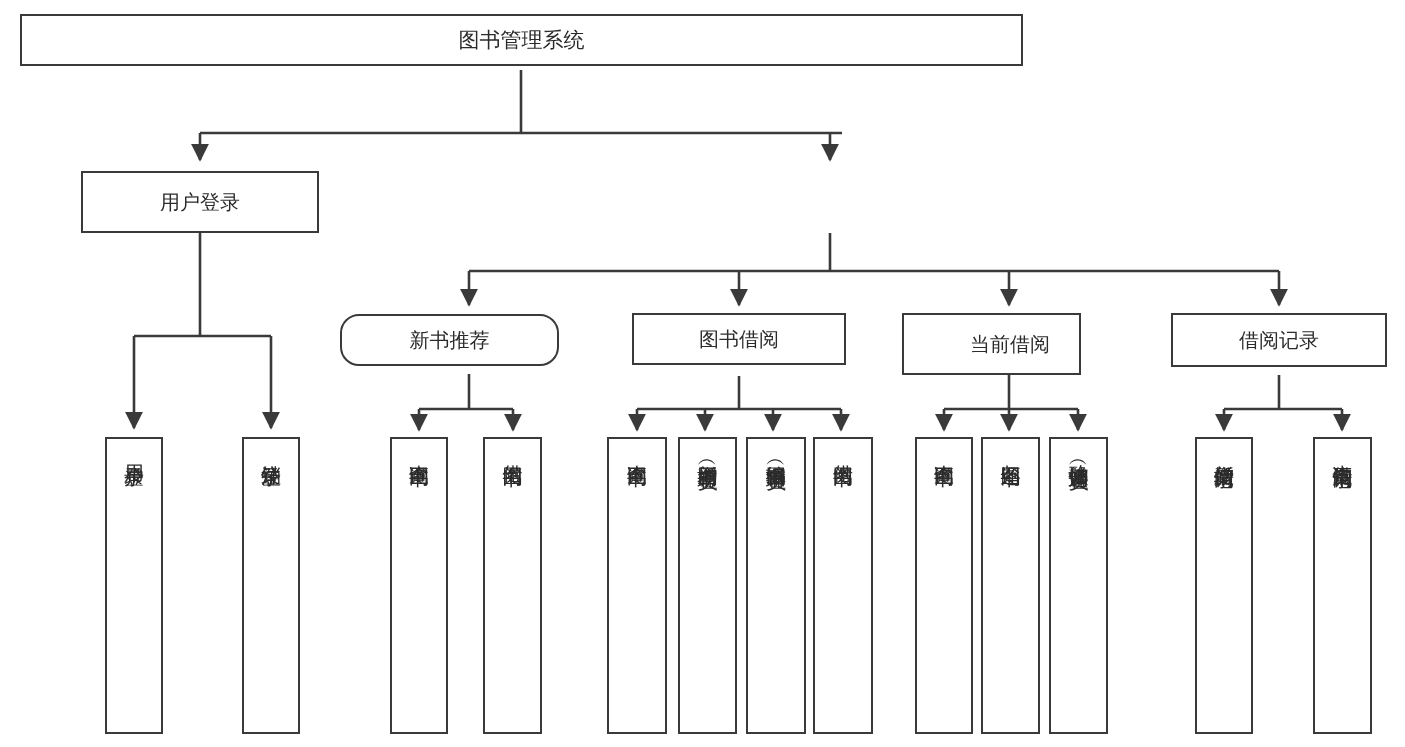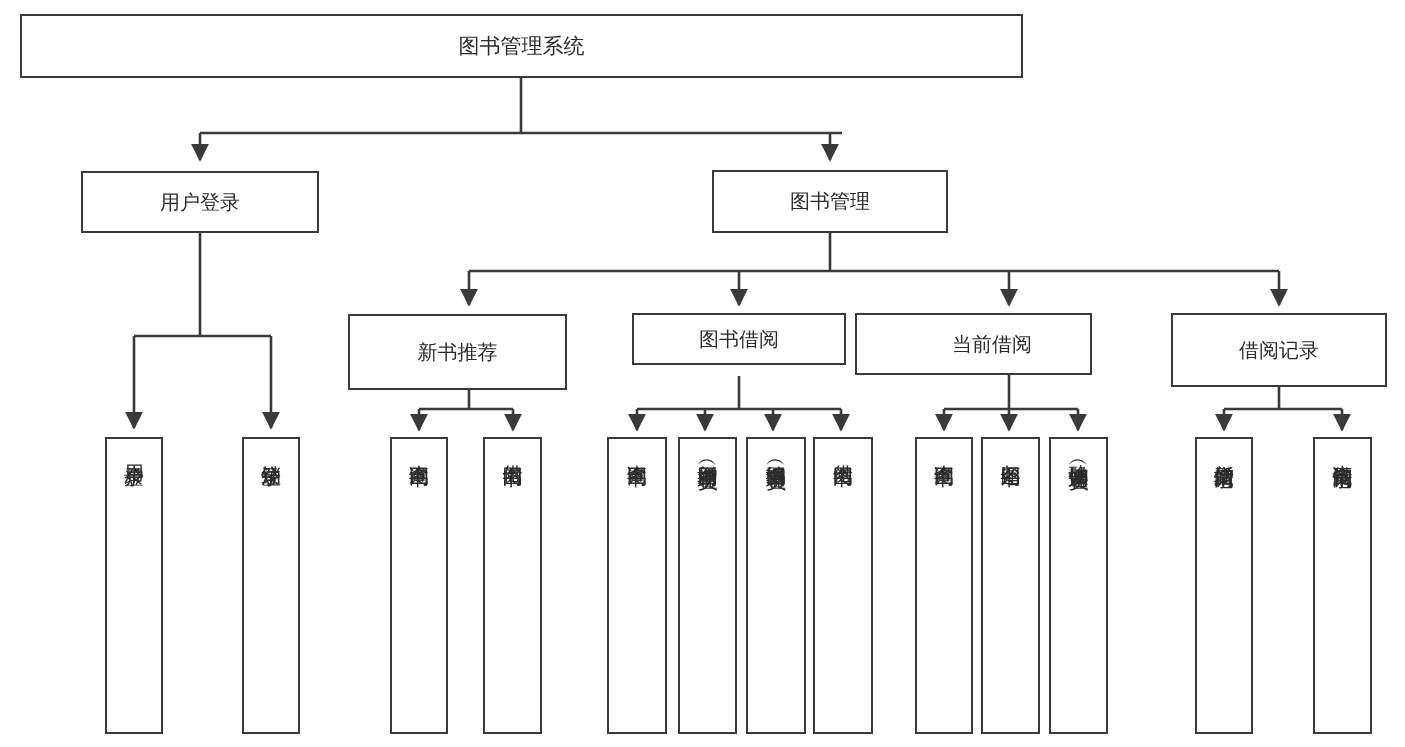--- a/index.html
+++ b/index.html
@@ -68,41 +68,38 @@
       <path d="M 1009 409 L 1009 430" marker-end="url(#arrow)"></path>
       <path d="M 1078 409 L 1078 430" marker-end="url(#arrow)"></path>
 
       <path d="M 1279 375 L 1279 409"></path>
       <path d="M 1224 409 L 1342 409"></path>
       <path d="M 1224 409 L 1224 430" marker-end="url(#arrow)"></path>
       <path d="M 1342 409 L 1342 430" marker-end="url(#arrow)"></path>
     </g>
   </svg>
 
-  <div class="node level0" style="left:20px;top:14px;width:1003px;height:64px;">
+  <div class="node level0" style="left:20px;top:14px;width:1003px;height:52px;">
     <span>图书管理系统</span>
   </div>
 
   <div class="node level1" style="left:81px;top:171px;width:238px;height:62px;">
     <span>用户登录</span>
   </div>
-  <div class="node level1" style="left:712px;top:170px;width:236px;height:63px;">
-    <span>图书管理</span>
-  </div>
 
-  <div class="node level2" style="left:348px;top:314px;width:219px;height:76px;">
+  <div class="node level2" style="left:340px;top:314px;width:219px;height:52px;border-radius:19px;">
     <span>新书推荐</span>
   </div>
   <div class="node level2" style="left:632px;top:313px;width:214px;height:52px;">
     <span>图书借阅</span>
   </div>
-  <div class="node level2" style="left:855px;top:313px;width:237px;height:62px;padding-left:37px;">
+  <div class="node level2" style="left:902px;top:313px;width:179px;height:62px;padding-left:37px;">
     <span>当前借阅</span>
   </div>
-  <div class="node level2" style="left:1171px;top:313px;width:216px;height:74px;">
+  <div class="node level2" style="left:1171px;top:313px;width:216px;height:54px;">
     <span>借阅记录</span>
   </div>
 
   <div class="node leaf" style="left:105px;top:437px;width:58px;height:297px;">
     <span>用户登录</span>
   </div>
   <div class="node leaf" style="left:242px;top:437px;width:58px;height:297px;">
     <span>注销登录</span>
   </div>
 

